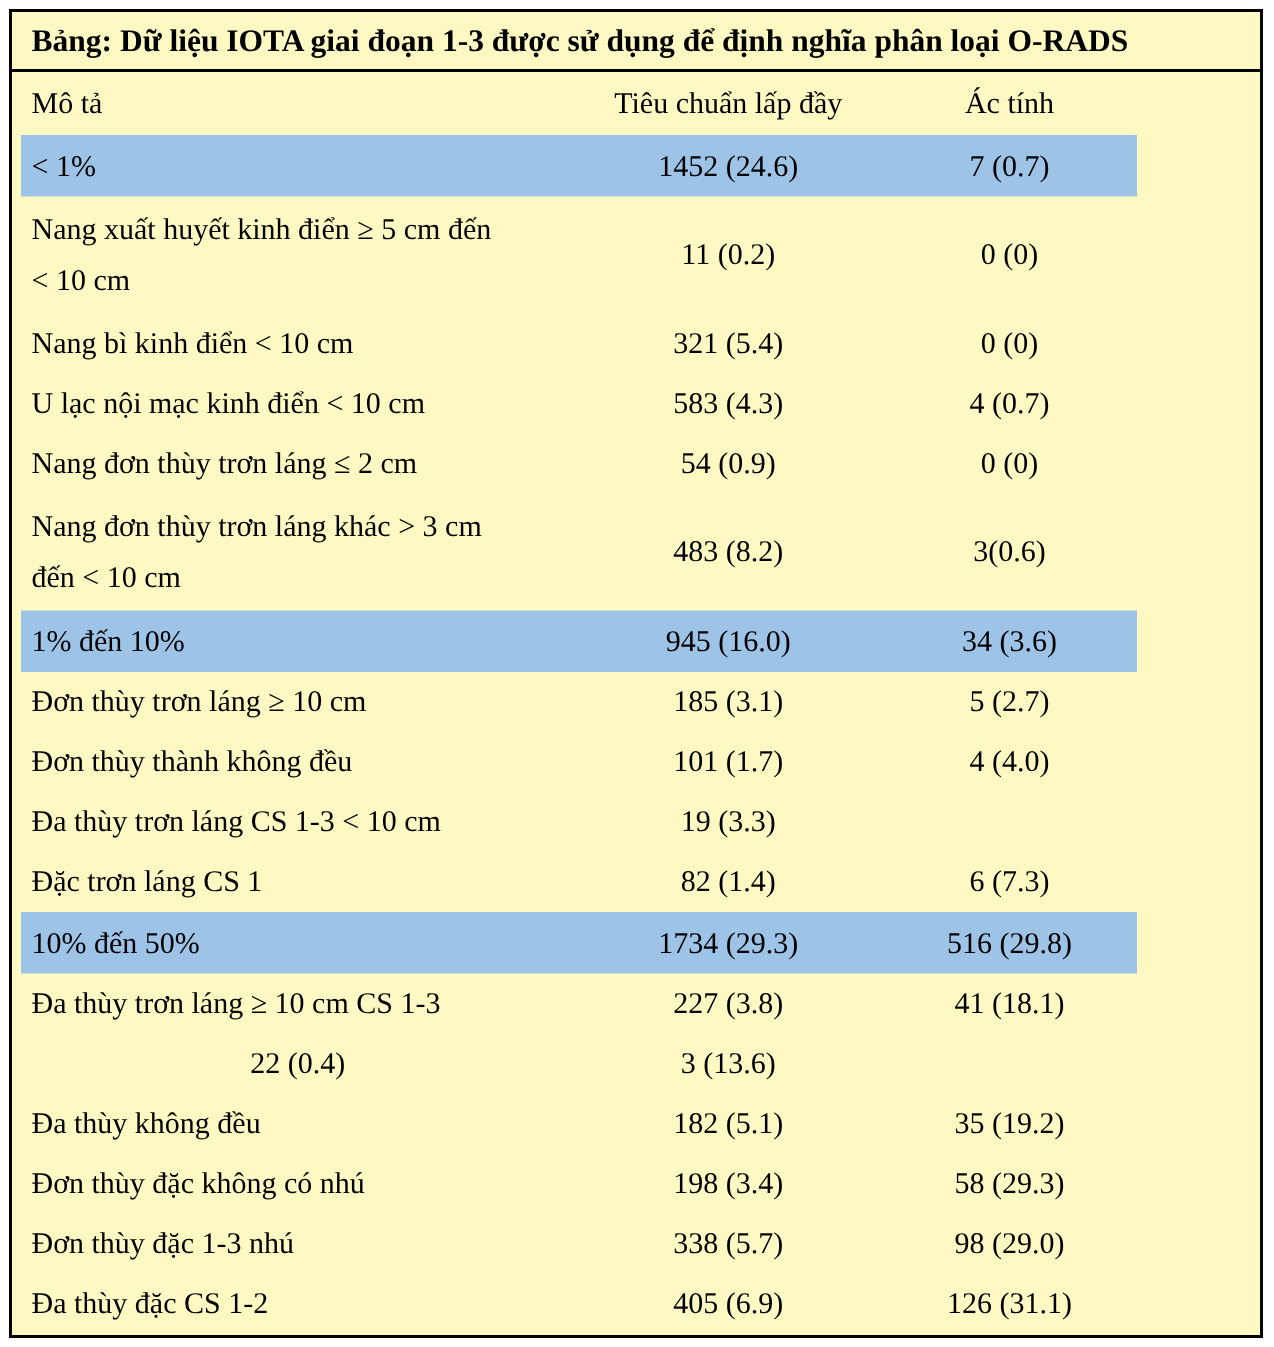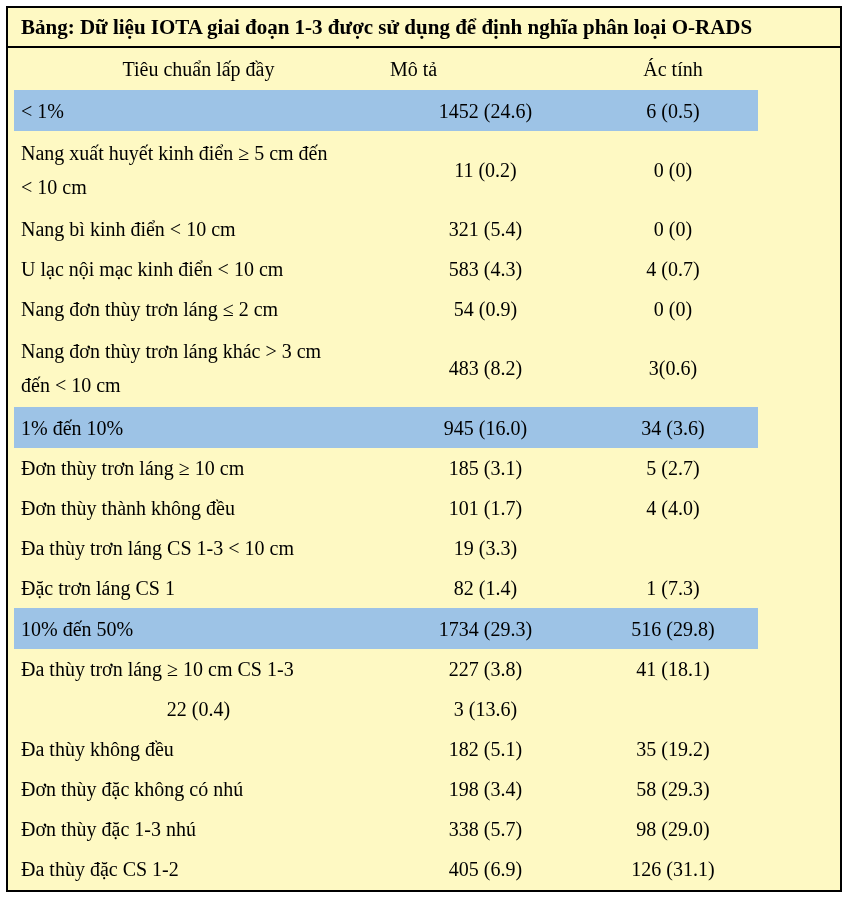--- a/index.html
+++ b/index.html
@@ -55,30 +55,30 @@
   }
 </style>
 </head>
 <body>
 
 <div class="table-box">
   <div class="title">Bảng: Dữ liệu IOTA giai đoạn 1-3 được sử dụng để định nghĩa phân loại O-RADS</div>
 
   <div class="rows-area">
     <div class="row header-row">
+      <div class="cell desc">Mô tả</div>
       <div class="cell num">Tiêu chuẩn lấp đầy</div>
-      <div class="cell desc">Mô tả</div>
       <div class="cell num">Ác tính</div>
     </div>
 
     <div id="rows">
         <div class="row category" style="background: rgb(157, 195, 230);">
     <div class="cell desc">&lt; 1%</div>
     <div class="cell num">1452 (24.6)</div>
-    <div class="cell num">6 (0.5)</div>
+    <div class="cell num">7 (0.7)</div>
   </div>
         <div class="row item tall">
     <div class="cell desc">Nang xuất huyết kinh điển ≥ 5 cm đến
 &lt; 10 cm</div>
     <div class="cell num">11 (0.2)</div>
     <div class="cell num">0 (0)</div>
   </div>
         <div class="row item">
     <div class="cell desc">Nang bì kinh điển &lt; 10 cm</div>
     <div class="cell num">321 (5.4)</div>
@@ -115,21 +115,21 @@
     <div class="cell num">101 (1.7)</div>
     <div class="cell num">4 (4.0)</div>
   </div>
         <div class="row item">
     <div class="cell desc">Đa thùy trơn láng CS 1-3 &lt; 10 cm</div>
     <div class="cell num">19 (3.3)</div>
   </div>
         <div class="row item">
     <div class="cell desc">Đặc trơn láng CS 1</div>
     <div class="cell num">82 (1.4)</div>
-    <div class="cell num">1 (7.3)</div>
+    <div class="cell num">6 (7.3)</div>
   </div>
         <div class="row category" style="background: rgb(157, 195, 230);">
     <div class="cell desc">10% đến 50%</div>
     <div class="cell num">1734 (29.3)</div>
     <div class="cell num">516 (29.8)</div>
   </div>
         <div class="row item">
     <div class="cell desc">Đa thùy trơn láng ≥ 10 cm CS 1-3</div>
     <div class="cell num">227 (3.8)</div>
     <div class="cell num">41 (18.1)</div>

